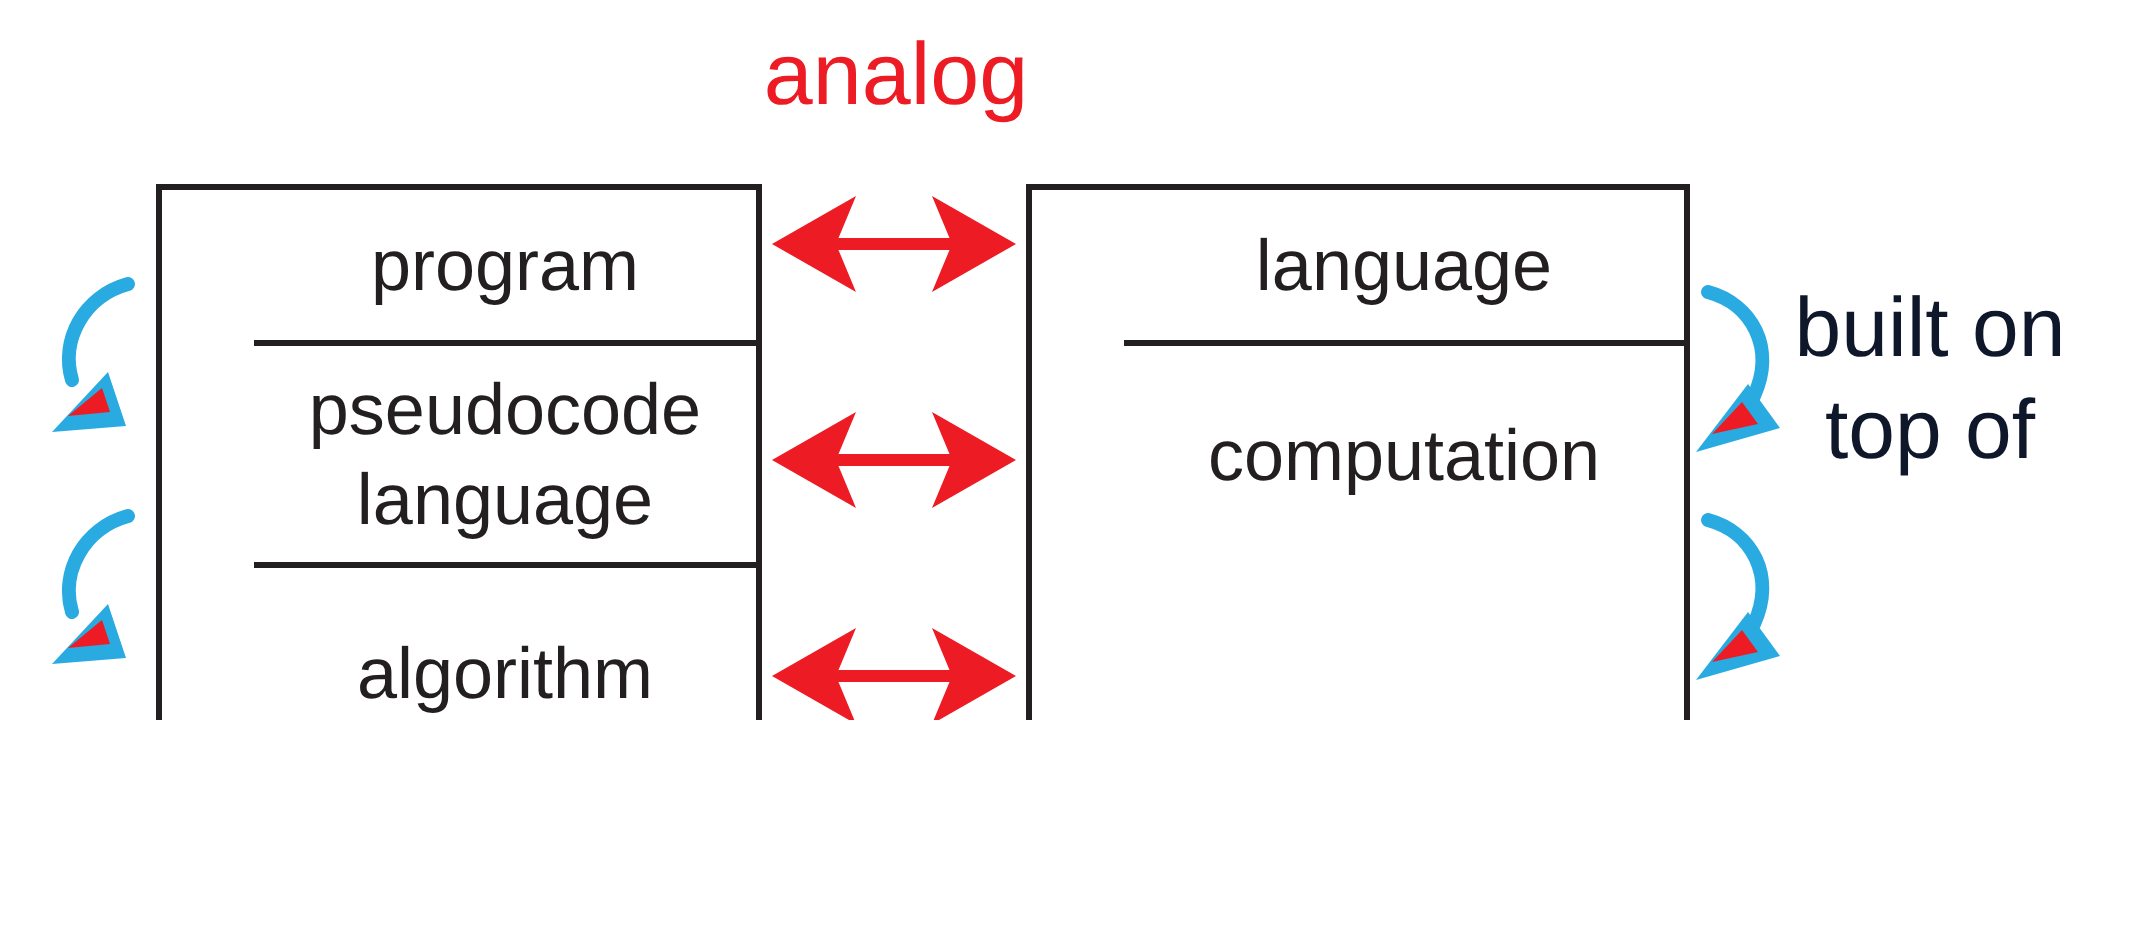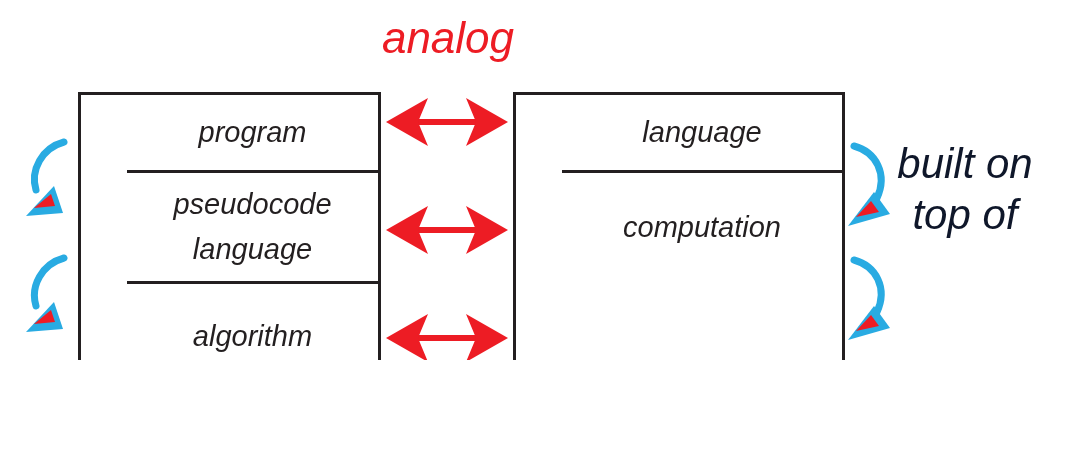--- a/index.html
+++ b/index.html
@@ -8,21 +8,20 @@
     background: #ffffff;
   }
   .canvas {
     position: relative;
     width: 1065px;
     height: 360px;
     background: #ffffff;
     overflow: hidden;
     font-family: "Liberation Sans", sans-serif;
     color: #231F20;
-    font-style: italic;
   }
   .analog-label {
     position: absolute;
     left: 368px;
     top: 14px;
     width: 160px;
     text-align: center;
     font-size: 44px;
     line-height: 48px;
     color: #ED1C24;
@@ -36,21 +35,21 @@
     background: #ffffff;
   }
   .stack-left  { left: 78px;  width: 303px; height: 300px; }
   .stack-right { left: 513px; width: 332px; height: 300px; }
   .cell {
     box-sizing: border-box;
     display: flex;
     align-items: center;
     justify-content: center;
     text-align: center;
-    font-size: 29px;
+    font-size: 36px;
     line-height: 45px;
     padding: 0 8px;
     margin-left: 46px;
   }
   .cell + .cell { border-top: 3px solid #231F20; }
   .row-1 { height: 75px; }
   .row-2 { height: 111px; }
   .row-3 { height: 108px; }
   .arrow-red {
     position: absolute;

